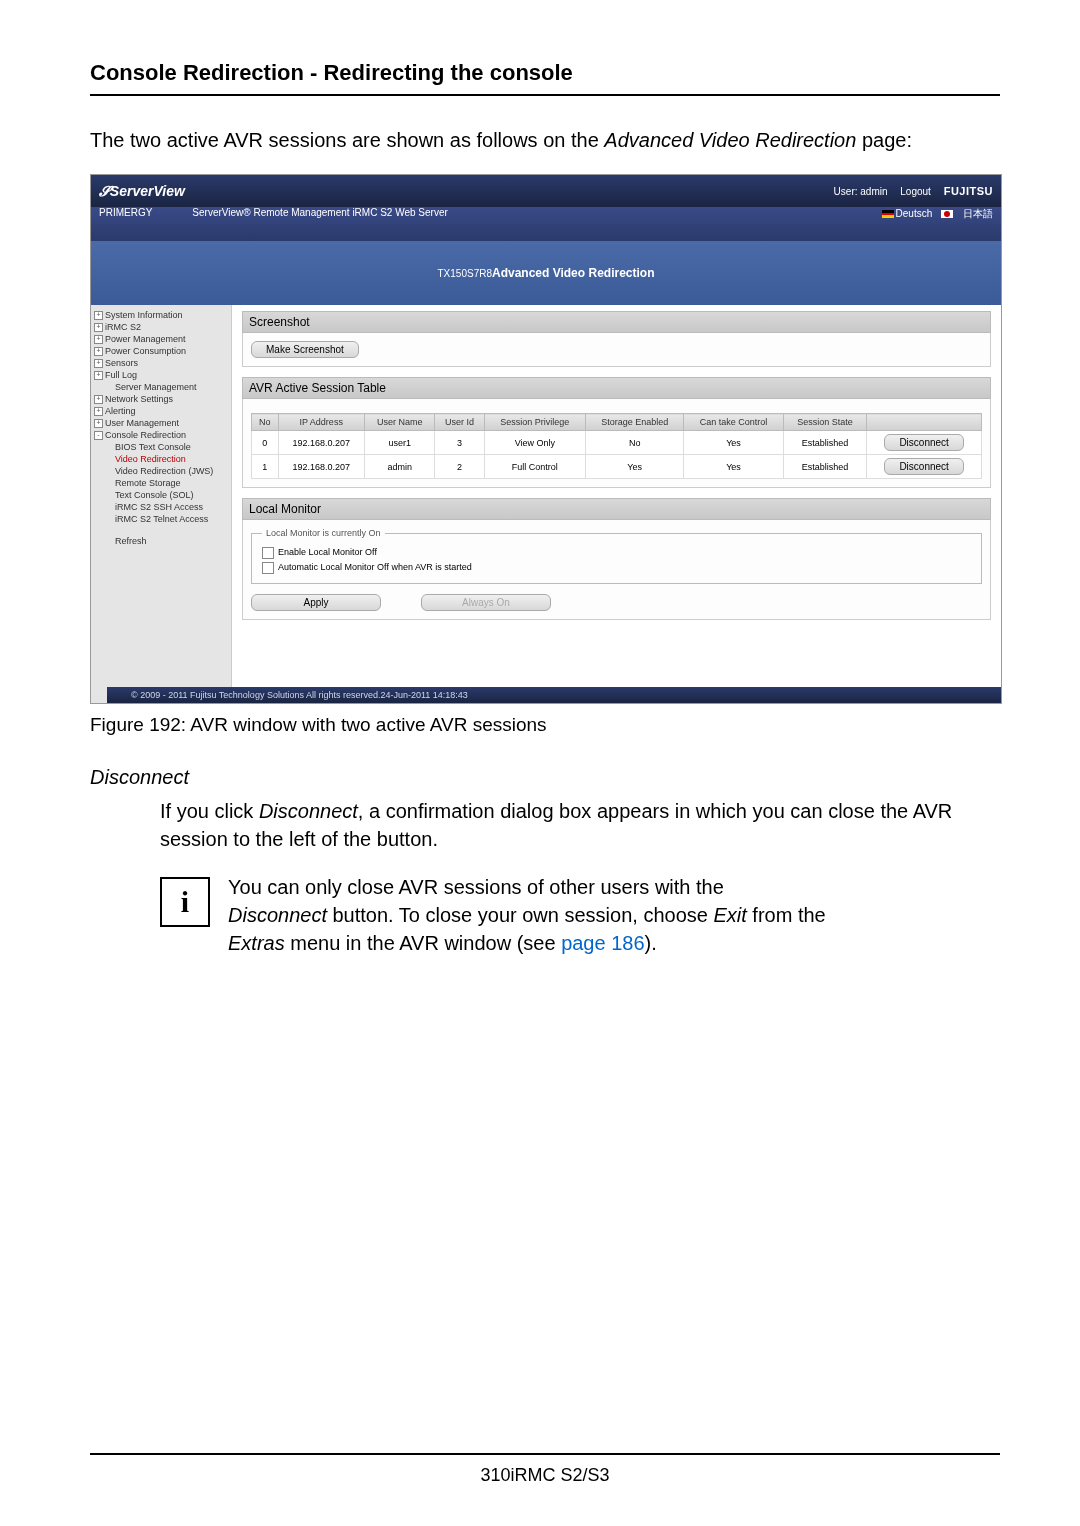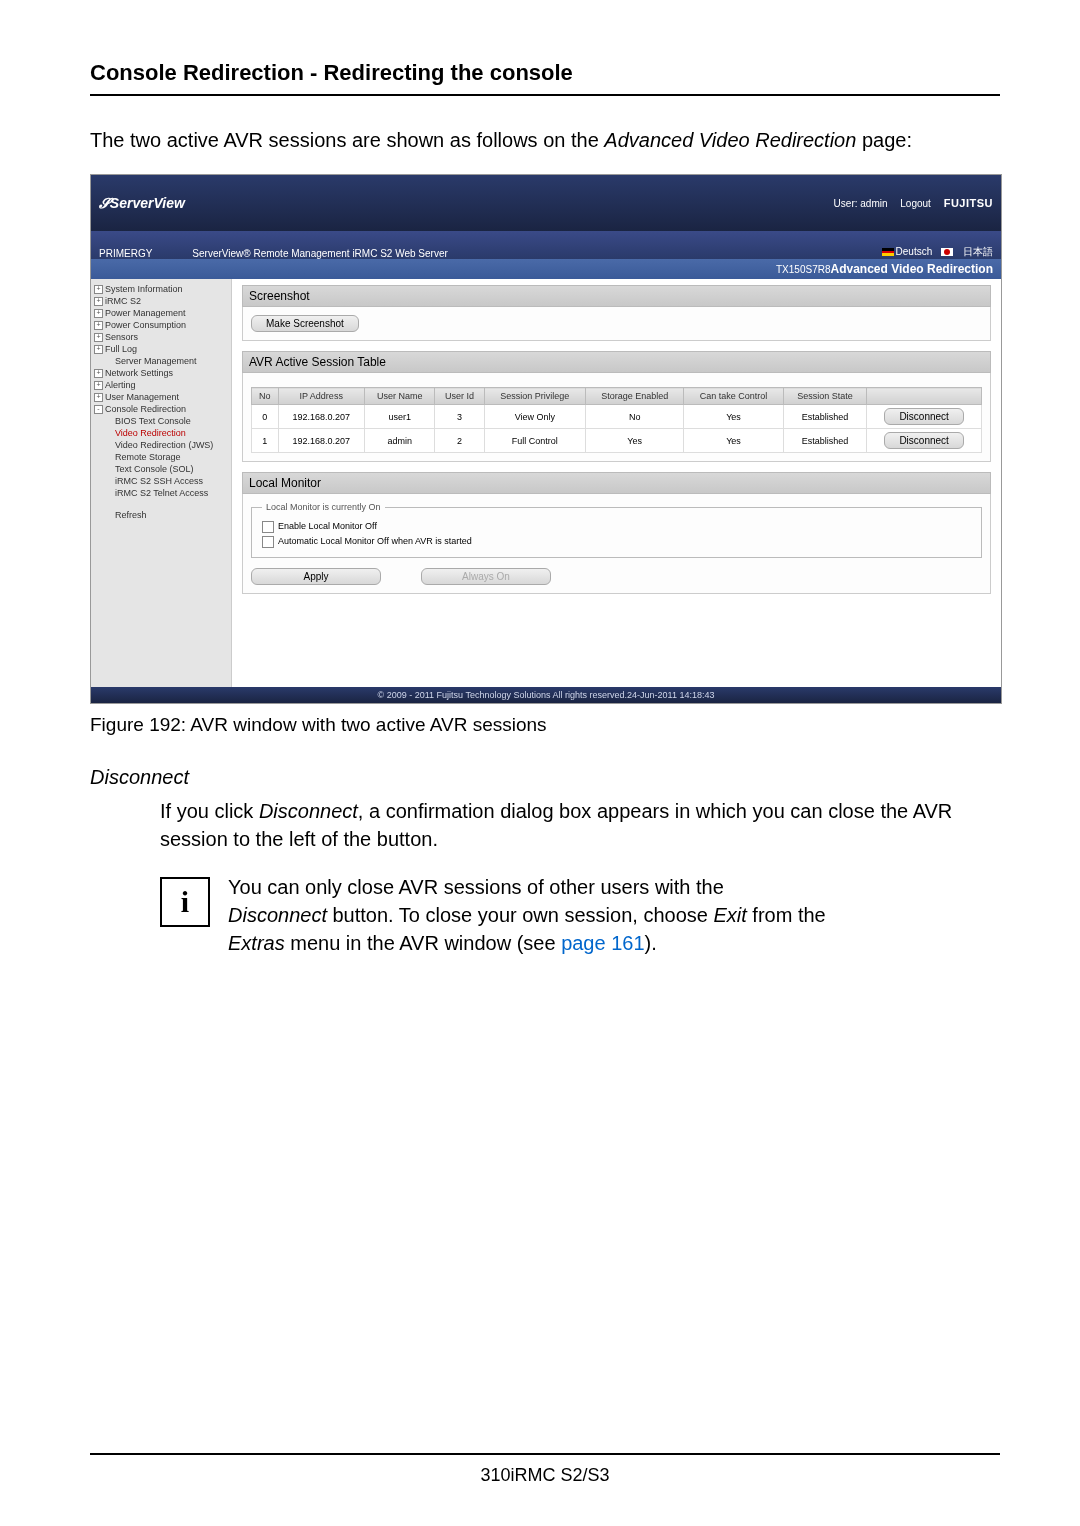--- a/index.html
+++ b/index.html
@@ -12,31 +12,31 @@
   .subhead{font-size:20px;font-style:italic;margin:0 0 8px 0}
   .indent{margin-left:70px}
   .info-row{display:flex;align-items:flex-start;margin-left:70px;margin-top:14px}
   .info-icon{width:46px;height:46px;border:2px solid #000;display:flex;align-items:center;justify-content:center;font-size:30px;font-weight:bold;font-family:serif;flex-shrink:0;margin-right:18px;margin-top:4px}
   .info-text{font-size:20px;line-height:1.4}
   .link{color:#0066cc}
   .footer{position:absolute;bottom:40px;left:90px;right:80px;border-top:2px solid #000;padding-top:10px;display:flex;justify-content:center;font-size:18px}
 
   
   .shot{border:1px solid #999;width:100%;height:528px;position:relative;font-size:10px;background:#fff;overflow:hidden}
-  .shot-top{height:20px;background:linear-gradient(#2a3a6a,#1a2442);color:#fff;display:flex;align-items:center;padding:18px 8px;justify-content:space-between}
+  .shot-top{height:20px;background:linear-gradient(#2a3a6a,#1a2442);color:#fff;display:flex;align-items:center;padding:6px 8px;justify-content:space-between}
   .sv-logo{font-style:italic;font-weight:bold;font-size:14px}
   .top-right{font-size:10px}
   .top-right span{margin-left:10px}
   .fu-logo{font-weight:bold;color:#fff;font-size:11px;letter-spacing:0.5px}
-  .shot-sub{height:28px;background:linear-gradient(#3a4a88,#2a3a6a);color:#fff;display:flex;align-items:flex-end;justify-content:space-between;padding:0 8px;font-size:10px}
+  .shot-sub{height:34px;background:linear-gradient(#3a4a88,#2a3a6a);color:#fff;display:flex;align-items:flex-start;justify-content:space-between;padding:0 8px;font-size:10px}
   .jp{color:#fff;margin-left:8px}
   .de-flag{display:inline-block;width:12px;height:8px;background:linear-gradient(#000 33%,#d00 33% 66%,#fc0 66%);vertical-align:middle;margin-right:2px}
   .jp-flag{display:inline-block;width:12px;height:8px;background:#fff;position:relative;vertical-align:middle;margin:0 2px 0 6px}
   .jp-flag::after{content:"";position:absolute;left:3px;top:1px;width:6px;height:6px;background:#c00;border-radius:50%}
-  .shot-model{height:20px;background:linear-gradient(#4a6aa8,#3a5a98);color:#fff;display:flex;align-items:center;padding:0 8px;font-size:10px;justify-content:flex-end}
+  .shot-model{height:30px;background:linear-gradient(#4a6aa8,#3a5a98);color:#fff;display:flex;align-items:center;padding:17px 8px;font-size:10px;justify-content:center}
   .avr-title{font-weight:bold;font-size:12px}
 
   .shot-body{display:flex;height:calc(100% - 60px - 16px)}
   .side{width:140px;background:#e5e5e5;border-right:1px solid #ccc;padding:4px 0;font-size:9px;overflow:hidden}
   .side-item{padding:1px 4px 1px 14px;position:relative;white-space:nowrap;color:#333}
   .side-item.sel{color:#b00}
   .side-item .box{position:absolute;left:3px;top:2px;width:7px;height:7px;border:1px solid #888;font-size:7px;line-height:6px;text-align:center;color:#555;background:#fff}
   .side-sub{padding-left:24px}
   .main{flex:1;padding:6px 10px;overflow:hidden}
 
@@ -47,21 +47,21 @@
   .tbl{width:100%;border-collapse:collapse;font-size:9px;margin-top:6px}
   .tbl th{background:linear-gradient(#e8e8e8,#d0d0d0);border:1px solid #bbb;padding:3px 4px;font-weight:normal;color:#333}
   .tbl td{border:1px solid #ddd;padding:3px 4px;text-align:center;background:#fff}
   fieldset{border:1px solid #bbb;font-size:9px;padding:6px 10px;margin:0}
   legend{font-size:9px;padding:0 4px;color:#555}
   .cb-row{margin:3px 0}
   .cb{display:inline-block;width:10px;height:10px;border:1px solid #888;vertical-align:middle;margin-right:4px;background:#fff}
   .apply-row{margin-top:10px;display:flex;gap:40px}
   .apply-row .btn{min-width:100px}
 
-  .shot-foot{position:absolute;bottom:0;left:0;right:0;height:16px;background:linear-gradient(#2a3a6a,#1a2442);color:#cfd6ea;font-size:9px;display:flex;justify-content:center;align-items:center;padding:0 18px}
+  .shot-foot{position:absolute;bottom:0;left:16px;right:0;height:16px;background:linear-gradient(#2a3a6a,#1a2442);color:#cfd6ea;font-size:9px;display:flex;justify-content:flex-start;align-items:center;padding:0 24px}
 </style>
 </head>
 <body>
 
 <div class="page">
   <div class="section-title">Console Redirection - Redirecting the console</div>
   <hr class="hr">
 
   <p class="body-text">
     <span>The two active AVR sessions are shown as follows on the </span><span class="italic">Advanced Video Redirection</span><span> page:</span>
@@ -187,21 +187,21 @@
   <div class="subhead">Disconnect</div>
   <p class="body-text indent">
     <span>If you click </span><span class="italic">Disconnect</span><span>, a confirmation dialog box appears in which you can close the AVR session to the left of the button.</span>
   </p>
 
   <div class="info-row">
     <div class="info-icon">i</div>
     <div class="info-text">
       <span>You can only close AVR sessions of other users with the </span><br>
       <span class="italic">Disconnect</span><span> button. To close your own session, choose </span><span class="italic">Exit</span><span> from the </span><br>
-      <span class="italic">Extras</span><span> menu in the AVR window (see </span><span class="link">page 161</span><span>).</span>
+      <span class="italic">Extras</span><span> menu in the AVR window (see </span><span class="link">page 186</span><span>).</span>
     </div>
   </div>
 
   <div class="footer">
     <span>310</span>
     <span>iRMC S2/S3</span>
   </div>
 </div>
 
 </body></html>

